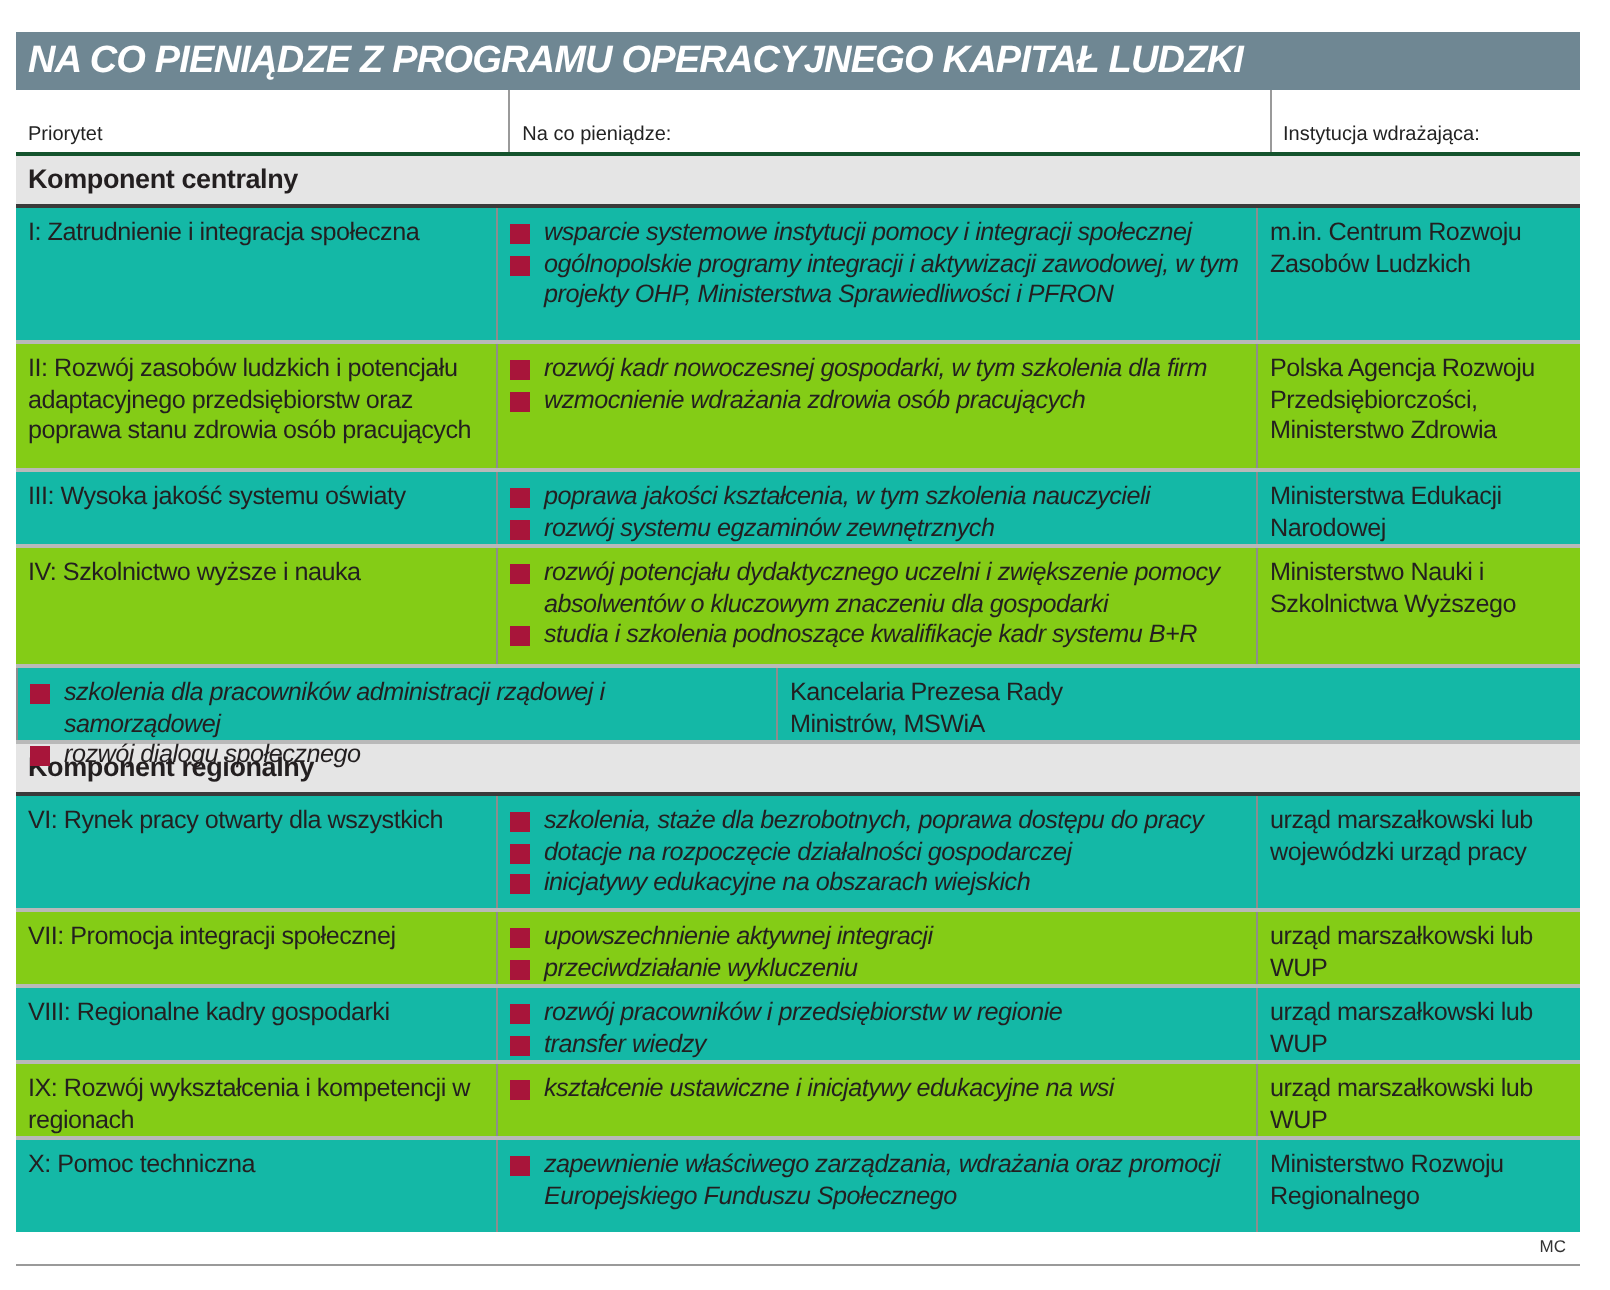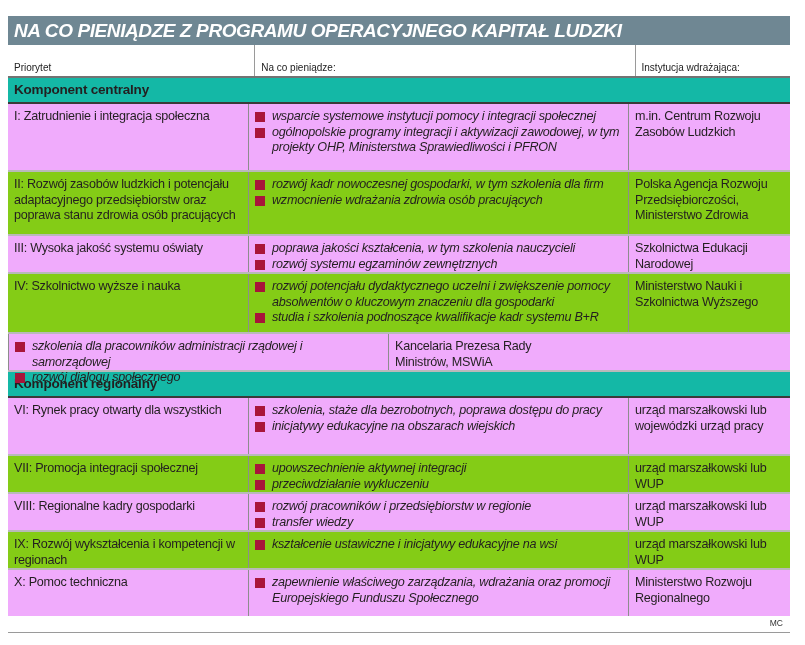--- a/index.html
+++ b/index.html
@@ -2,29 +2,29 @@
 <html><head>
 <meta charset="utf-8">
 <style>
   html, body { margin:0; padding:0; background:#ffffff; }
   body { width:805px; height:645px; position:relative; overflow:hidden;
          font-family:"Liberation Sans", "DejaVu Sans", sans-serif; color:#231f20; }
   .wrap { position:absolute; left:8px; top:16px; width:782px; }
   .title-bar { height:29px; background:#6f8793; color:#ffffff; font-weight:bold;
                font-size:19px; line-height:29px; padding-left:6px; letter-spacing:-0.4px;
                white-space:nowrap; overflow:hidden;font-style:italic; }
-  .hdr { display:flex; height:31px; border-bottom:2px solid #737373; }
+  .hdr { display:flex; height:31px; border-bottom:2px solid #14532d; }
   .hdr > div { font-size:10px; padding:17px 0 0 6px; box-sizing:border-box; color:#222; }
   .c1 { width:240px; } .c2 { width:380px; } .c3 { width:162px; }
   .hdr .c2, .hdr .c3 { border-left:1px solid #9a9a9a;margin-left:16px; }
-  .section { height:24px; background:#14b8a6; font-weight:bold; font-size:13.5px;
+  .section { height:24px; background:#e5e5e5; font-weight:bold; font-size:13.5px;
              line-height:24px; padding-left:6px; border-bottom:2px solid #3a3a3a;
              letter-spacing:-0.2px; }
   .row { display:flex; border-bottom:2px solid #b9b9b9; font-size:12.6px; line-height:15.5px; }
-  .row.peach { background:#f0abfc; }
+  .row.peach { background:#14b8a6; }
   .row.white { background:#84cc16; }
   .row > div { box-sizing:border-box; padding:5px 6px 5px 6px; letter-spacing:-0.25px; }
   .row .c2, .row .c3 { border-left:1px solid #8d8d8d; }
   .bullet-item { position:relative; padding-left:17px;font-style:italic; }
   .sq { position:absolute; left:0; top:3px; width:10px; height:10px; background:#a8153a; }
   .row.last { border-bottom:none; }
   .footer-line { position:absolute; left:8px; top:632px; width:782px; border-top:1px solid #9a9a9a; }
   .credit { position:absolute; right:22px; top:618px; font-size:8.5px; color:#333; }
 </style>
 </head>
@@ -54,21 +54,21 @@
           <div class="bullet-item"><span class="sq"></span><span>wzmocnienie wdrażania zdrowia osób pracujących</span></div>
         </div>
         <div class="c3">Polska Agencja Rozwoju Przedsiębiorczości, Ministerstwo Zdrowia</div>
       </div>
       <div class="row peach" style="height:36px">
         <div class="c1">III: Wysoka jakość systemu oświaty</div>
         <div class="c2">
           <div class="bullet-item"><span class="sq"></span><span>poprawa jakości kształcenia, w tym szkolenia nauczycieli</span></div>
           <div class="bullet-item"><span class="sq"></span><span>rozwój systemu egzaminów zewnętrznych</span></div>
         </div>
-        <div class="c3">Szkolnictwa Edukacji Narodowej</div>
+        <div class="c3">Ministerstwa Edukacji Narodowej</div>
       </div>
       <div class="row white" style="height:58px">
         <div class="c1">IV: Szkolnictwo wyższe i nauka</div>
         <div class="c2">
           <div class="bullet-item"><span class="sq"></span><span>rozwój potencjału dydaktycznego uczelni i zwiększenie pomocy absolwentów o kluczowym znaczeniu dla gospodarki</span></div>
           <div class="bullet-item"><span class="sq"></span><span>studia i szkolenia podnoszące kwalifikacje kadr systemu B+R</span></div>
         </div>
         <div class="c3">Ministerstwo Nauki i Szkolnictwa Wyższego</div>
       </div>
       <div class="row peach" style="height:36px">
@@ -76,20 +76,21 @@
           <div class="bullet-item"><span class="sq"></span><span>szkolenia dla pracowników administracji rządowej i samorządowej</span></div>
           <div class="bullet-item"><span class="sq"></span><span>rozwój dialogu społecznego</span></div>
         </div>
         <div class="c3">Kancelaria Prezesa Rady Ministrów, MSWiA</div>
       </div>
       <div class="section">Komponent regionalny</div>
       <div class="row peach" style="height:56px">
         <div class="c1">VI: Rynek pracy otwarty dla wszystkich</div>
         <div class="c2">
           <div class="bullet-item"><span class="sq"></span><span>szkolenia, staże dla bezrobotnych, poprawa dostępu do pracy</span></div>
+          <div class="bullet-item"><span class="sq"></span><span>dotacje na rozpoczęcie działalności gospodarczej</span></div>
           <div class="bullet-item"><span class="sq"></span><span>inicjatywy edukacyjne na obszarach wiejskich</span></div>
         </div>
         <div class="c3">urząd marszałkowski lub wojewódzki urząd pracy</div>
       </div>
       <div class="row white" style="height:36px">
         <div class="c1">VII: Promocja integracji społecznej</div>
         <div class="c2">
           <div class="bullet-item"><span class="sq"></span><span>upowszechnienie aktywnej integracji</span></div>
           <div class="bullet-item"><span class="sq"></span><span>przeciwdziałanie wykluczeniu</span></div>
         </div>

